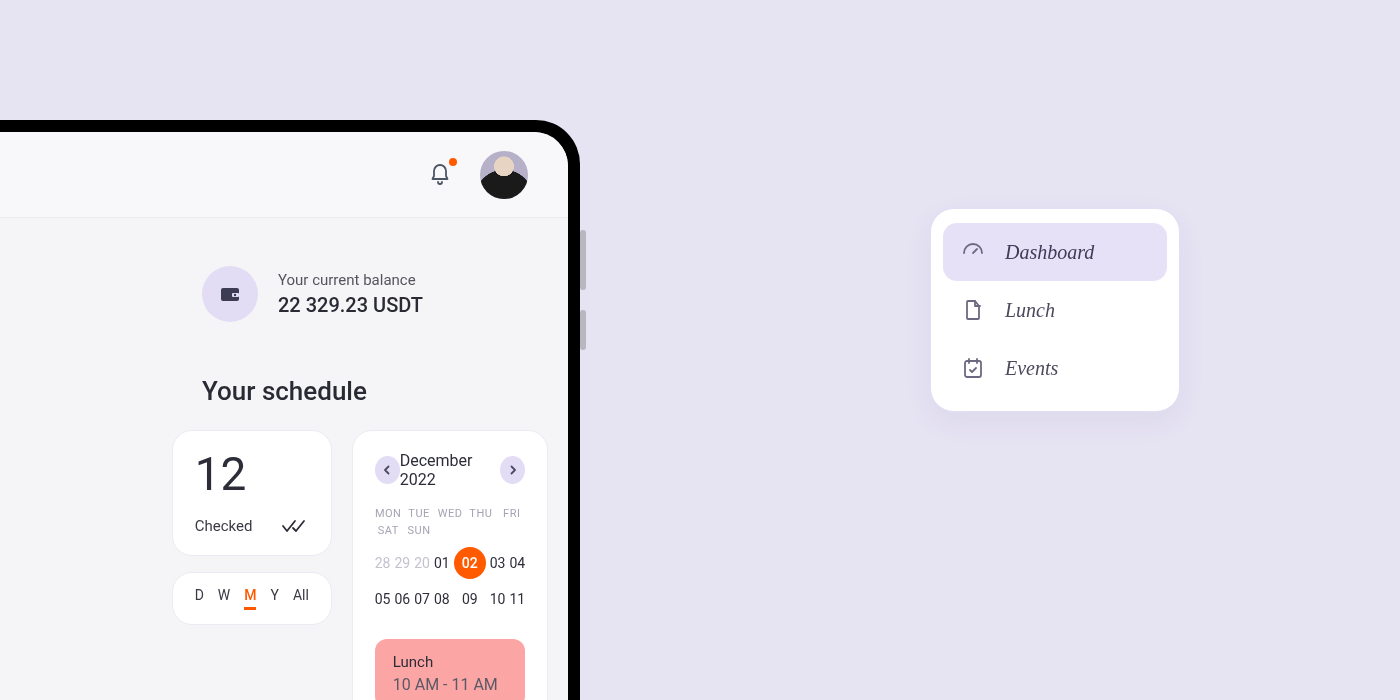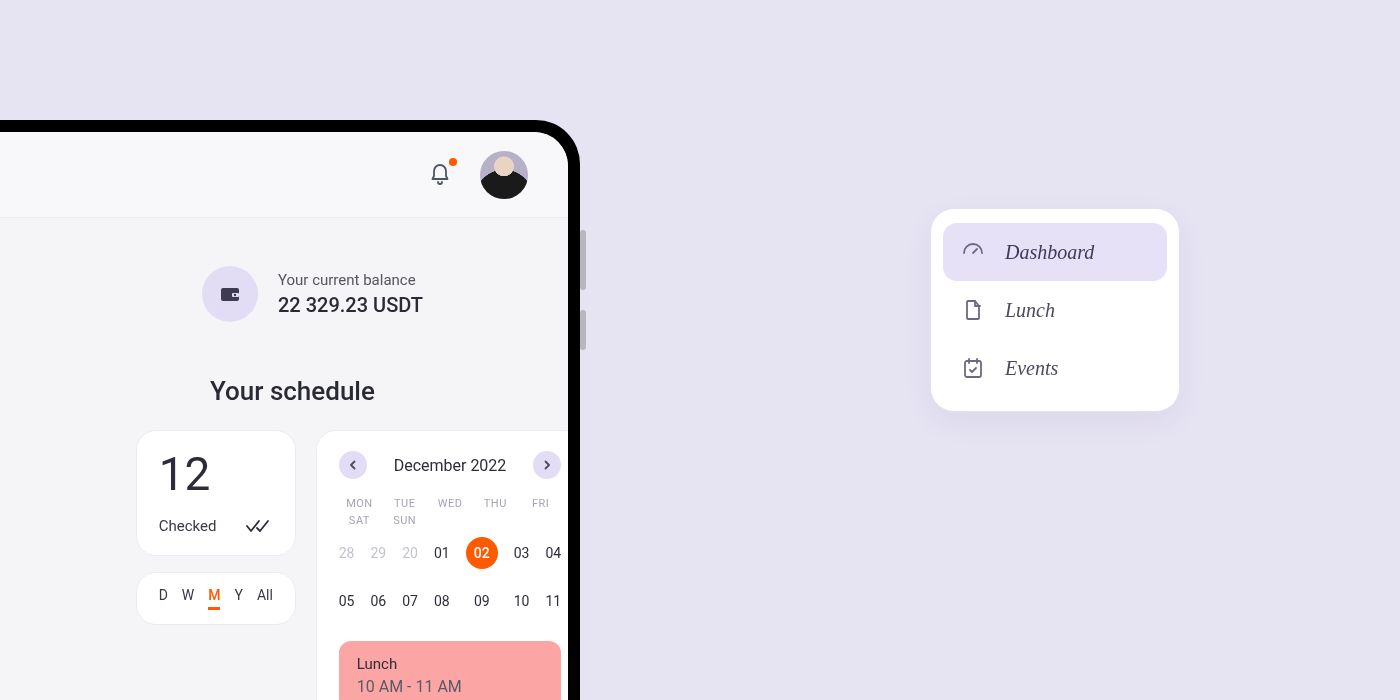--- a/index.html
+++ b/index.html
@@ -106,21 +106,21 @@
     width:56px;height:56px;
     border-radius:50%;
     background:#e3dcf5;
     display:flex;align-items:center;justify-content:center;
     color:#3e3b55;
   }
   .balance-text { color:#2d2d3a; }
   .balance-label { font-size:15px; color:#55555f; margin-bottom:4px; }
   .balance-amount { font-size:20px; font-weight:500; color:#2a2a35; }
 
-  .schedule-title { font-size:26px; font-weight:500; color:#2a2a35; margin-bottom:24px; margin-left:8px;}
+  .schedule-title { font-size:26px; font-weight:500; color:#2a2a35; margin-bottom:24px; }
 
   .cards-row {
     display:flex; gap:20px; align-items:flex-start;justify-content:center;
   }
 
   .card {
     background:#fff;
     border:1px solid #eceaf2;
     border-radius:20px;
     padding:20px 22px;
@@ -178,21 +178,21 @@
   .cal-title { font-size:16px; color:#2d2d38; }
 
   .cal-dow {
     display:grid; grid-template-columns:repeat(5,1fr);
     gap:4px; text-align:center;
     font-size:11px; color:#a6a4b3; letter-spacing:0.5px;
     margin-bottom:10px;
   }
   .cal-grid {
     display:grid; grid-template-columns:repeat(7,1fr);
-    gap:16px; text-align:center;
+    gap:4px; text-align:center;
   }
   .cal-cell {
     height:32px; line-height:32px;
     font-size:14px; color:#2e2e3a;
     border-radius:50%;
   }
   .cal-cell.dim { color:#c4c2cf; }
   .cal-cell.today {
     background:#ff5a00; color:#fff;
     width:32px; margin:0 auto;

